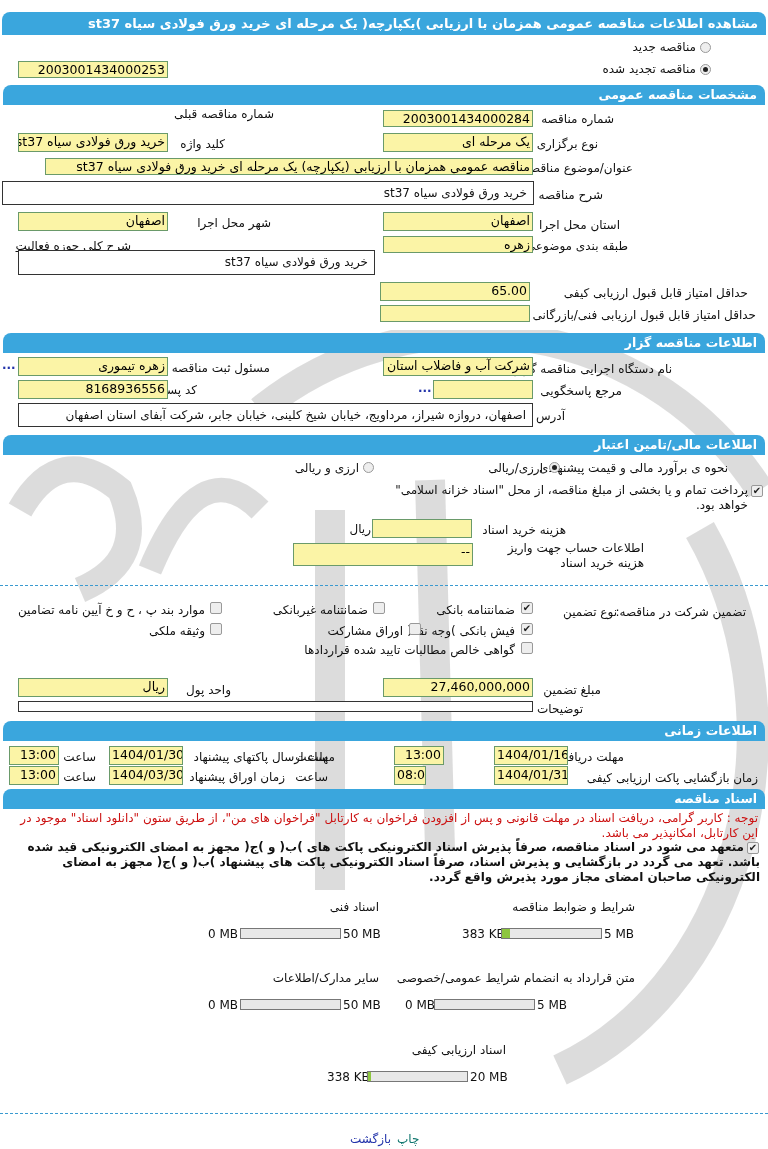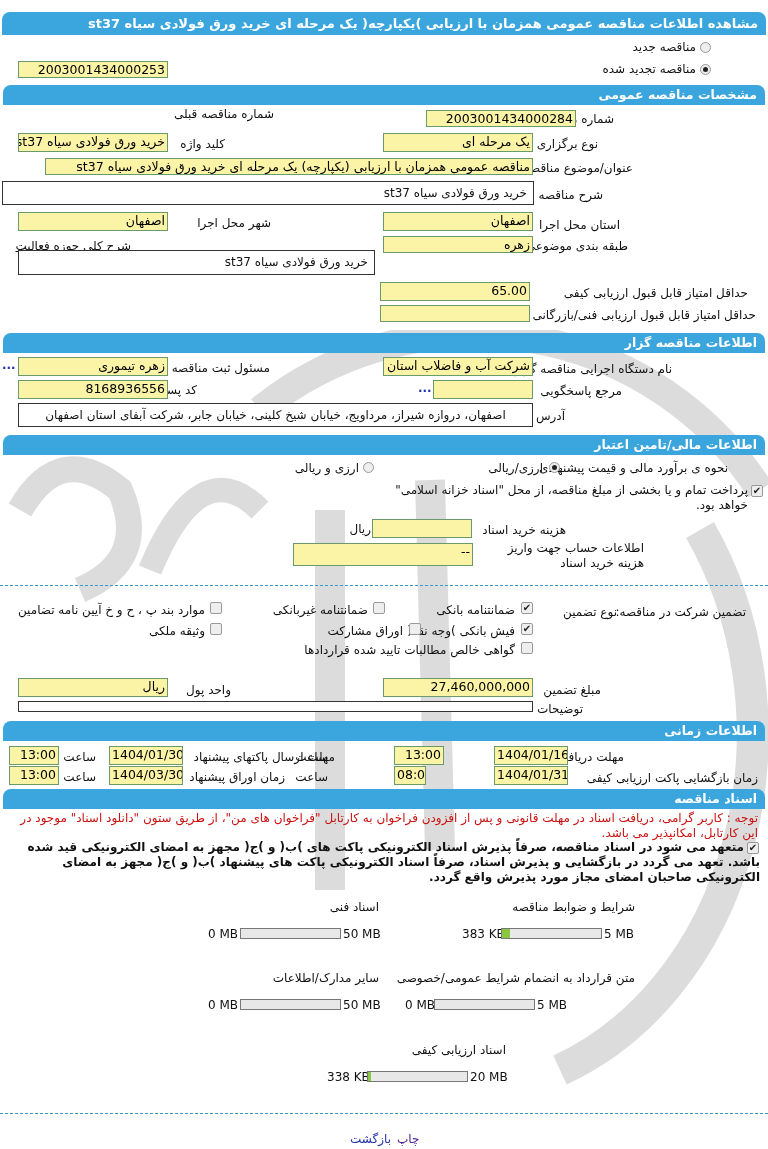--- a/index.html
+++ b/index.html
@@ -46,21 +46,21 @@
 <span class="radio" style="left:700px;top:42px;"></span>
 <span class="lbl" style="right:72px;top:40px;">مناقصه جدید</span>
 <span class="radio on" style="left:700px;top:64px;"></span>
 <span class="lbl" style="right:72px;top:62px;">مناقصه تجدید شده</span>
 <span class="lbl" style="right:494px;top:62px;margin-top:45px;">شماره مناقصه قبلی</span>
 <div class="fld ltr" style="left:18px;top:61px;width:150px;">2003001434000253</div>
 
 <div class="hdr" style="top:85px;">مشخصات مناقصه عمومی</div>
 
 <span class="lbl" style="right:154px;top:112px;">شماره مناقصه</span>
-<div class="fld ltr" style="left:383px;top:110px;width:150px;margin-left:43px;">2003001434000284</div>
+<div class="fld ltr" style="left:383px;top:110px;width:150px;">2003001434000284</div>
 
 <span class="lbl" style="right:170px;top:137px;">نوع برگزاری</span>
 <div class="fld" style="left:383px;top:133px;width:150px;height:19px;">یک مرحله ای</div>
 <span class="lbl" style="right:543px;top:137px;">کلید واژه</span>
 <div class="fld" style="left:18px;top:133px;width:150px;height:19px;">خرید ورق فولادی سیاه st37</div>
 
 <span class="lbl" style="right:135px;top:161px;">عنوان/موضوع مناقصه</span>
 <div class="fld" style="left:45px;top:158px;width:488px;">مناقصه عمومی همزمان با ارزیابی (یکپارچه) یک مرحله ای خرید ورق فولادی سیاه st37</div>
 
 <span class="lbl" style="right:165px;top:188px;">شرح مناقصه</span>
@@ -89,21 +89,21 @@
 <div class="fld" style="left:18px;top:357px;width:150px;height:19px;">زهره تیموری</div>
 <span class="dots" style="left:2px;top:358px;">...</span>
 
 <span class="lbl" style="right:146px;top:384px;">مرجع پاسخگویی</span>
 <div class="fld" style="left:433px;top:380px;width:100px;height:19px;"></div>
 <span class="dots" style="left:418px;top:381px;">...</span>
 <span class="lbl" style="right:571px;top:383px;">کد پستی</span>
 <div class="fld ltr" style="left:18px;top:380px;width:150px;height:19px;">8168936556</div>
 
 <span class="lbl" style="right:203px;top:409px;">آدرس</span>
-<div class="box" style="left:18px;top:403px;width:515px;height:24px;line-height:22px;text-align:center;">اصفهان، دروازه شیراز، مرداویج، خیابان شیخ کلینی، خیابان جابر، شرکت آبفای استان اصفهان</div>
+<div class="box" style="left:18px;top:403px;width:515px;height:24px;line-height:22px;">اصفهان، دروازه شیراز، مرداویج، خیابان شیخ کلینی، خیابان جابر، شرکت آبفای استان اصفهان</div>
 
 <div class="hdr" style="top:435px;">اطلاعات مالی/تامین اعتبار</div>
 
 <span class="lbl" style="right:40px;top:461px;">نحوه ی برآورد مالی و قیمت پیشنهادی</span>
 <span class="radio on" style="left:549px;top:462px;"></span>
 <span class="lbl" style="right:225px;top:461px;">ارزی/ریالی</span>
 <span class="radio" style="left:363px;top:462px;"></span>
 <span class="lbl" style="right:409px;top:461px;">ارزی و ریالی</span>
 
 <span class="chk" style="left:751px;top:485px;">✔</span>
@@ -200,13 +200,13 @@
 <span class="lbl" style="right:262px;top:1043px;">اسناد ارزیابی کیفی</span>
 <span class="mb" style="left:327px;top:1070px;">338 KB</span>
 <div class="bar" style="left:367px;top:1071px;width:101px;">
     <div class="fill" style="right:auto;left:0;width:3px;"></div>
   </div>
 <span class="mb" style="left:470px;top:1070px;">20 MB</span>
 
 <div class="dashline" style="top:1113px;"></div>
 
 <span class="lbl" style="left:350px;top:1132px;color:#2233aa;cursor:pointer;">بازگشت</span>
-<span class="lbl" style="left:397px;top:1132px;color:#4c1d95;cursor:pointer;">چاپ</span>
+<span class="lbl" style="left:397px;top:1132px;color:#0f766e;cursor:pointer;">چاپ</span>
 
 </body></html>

